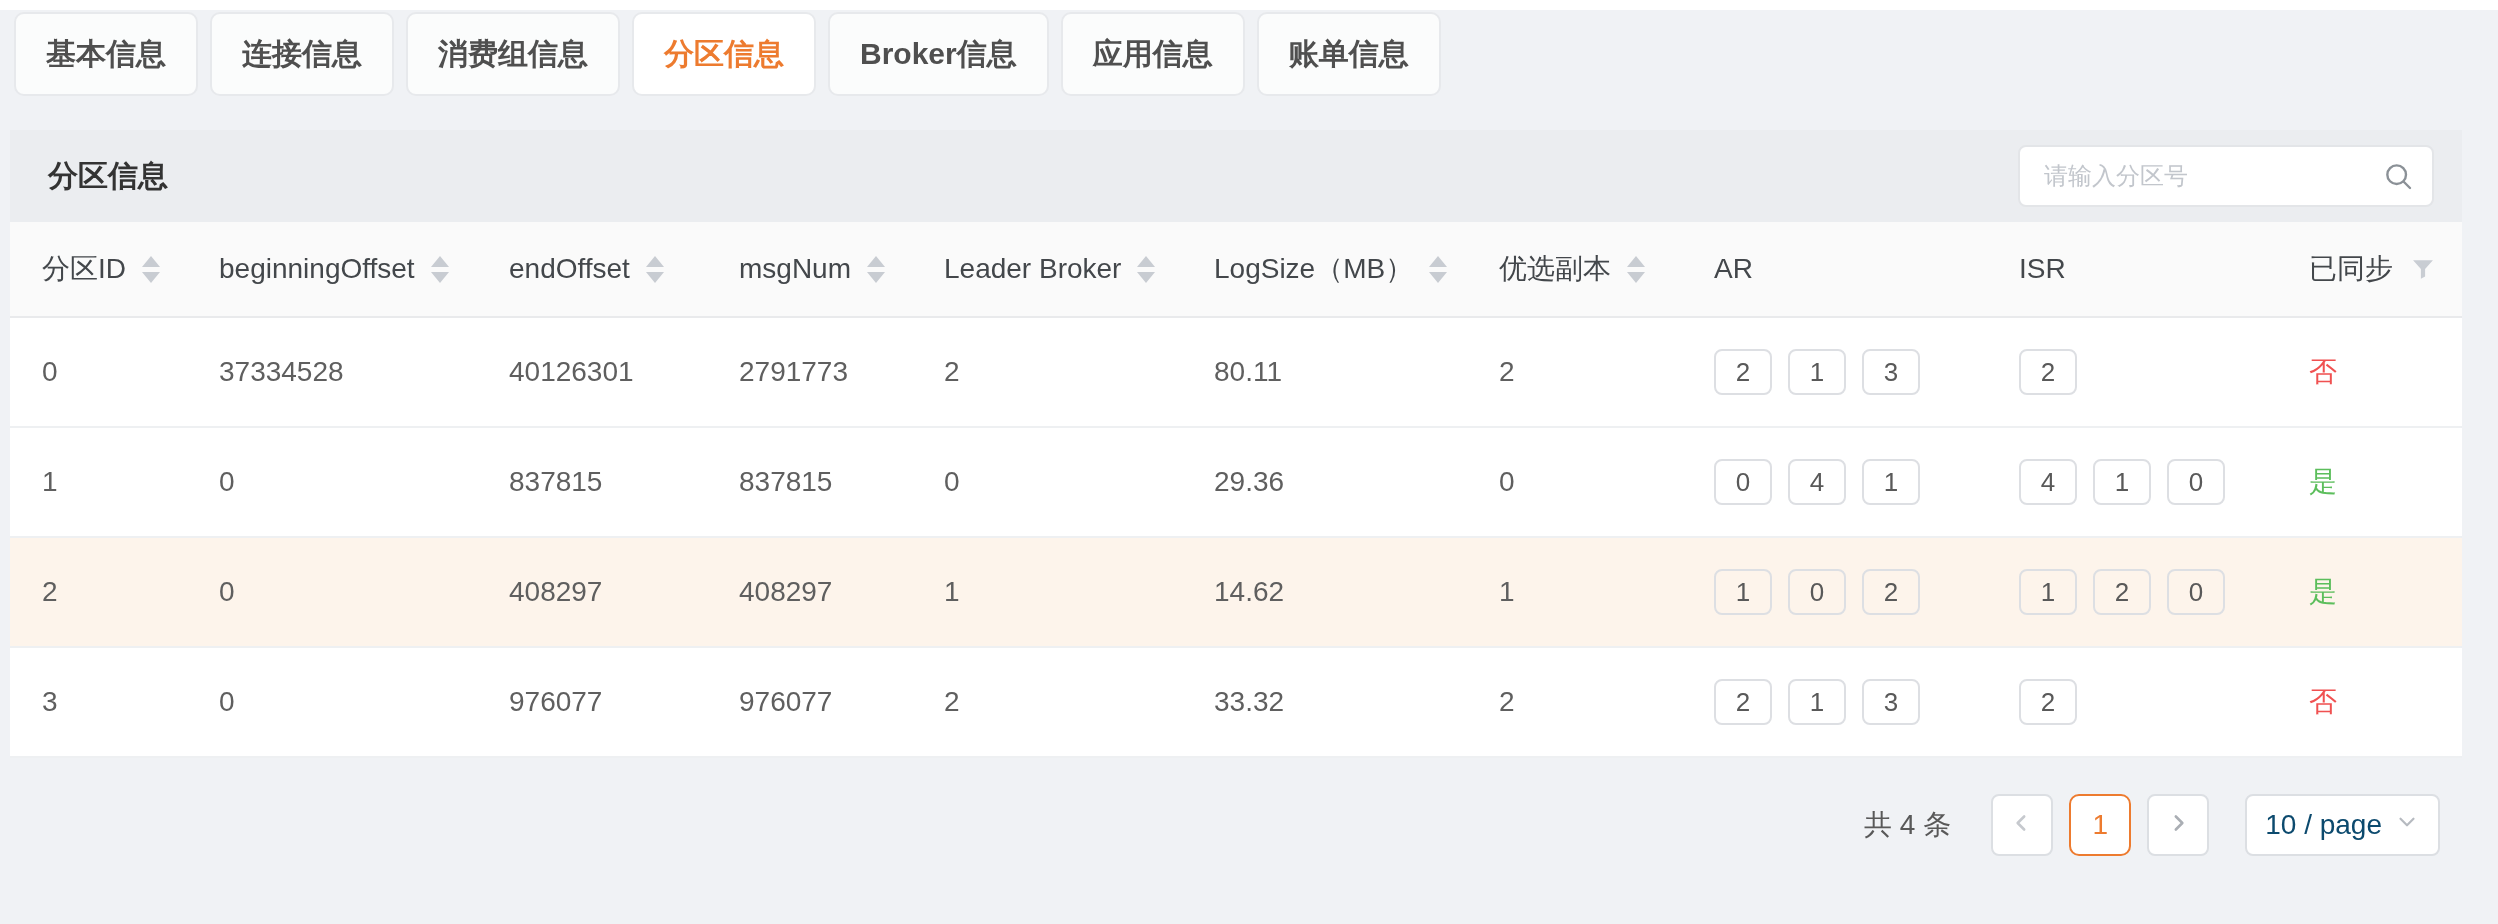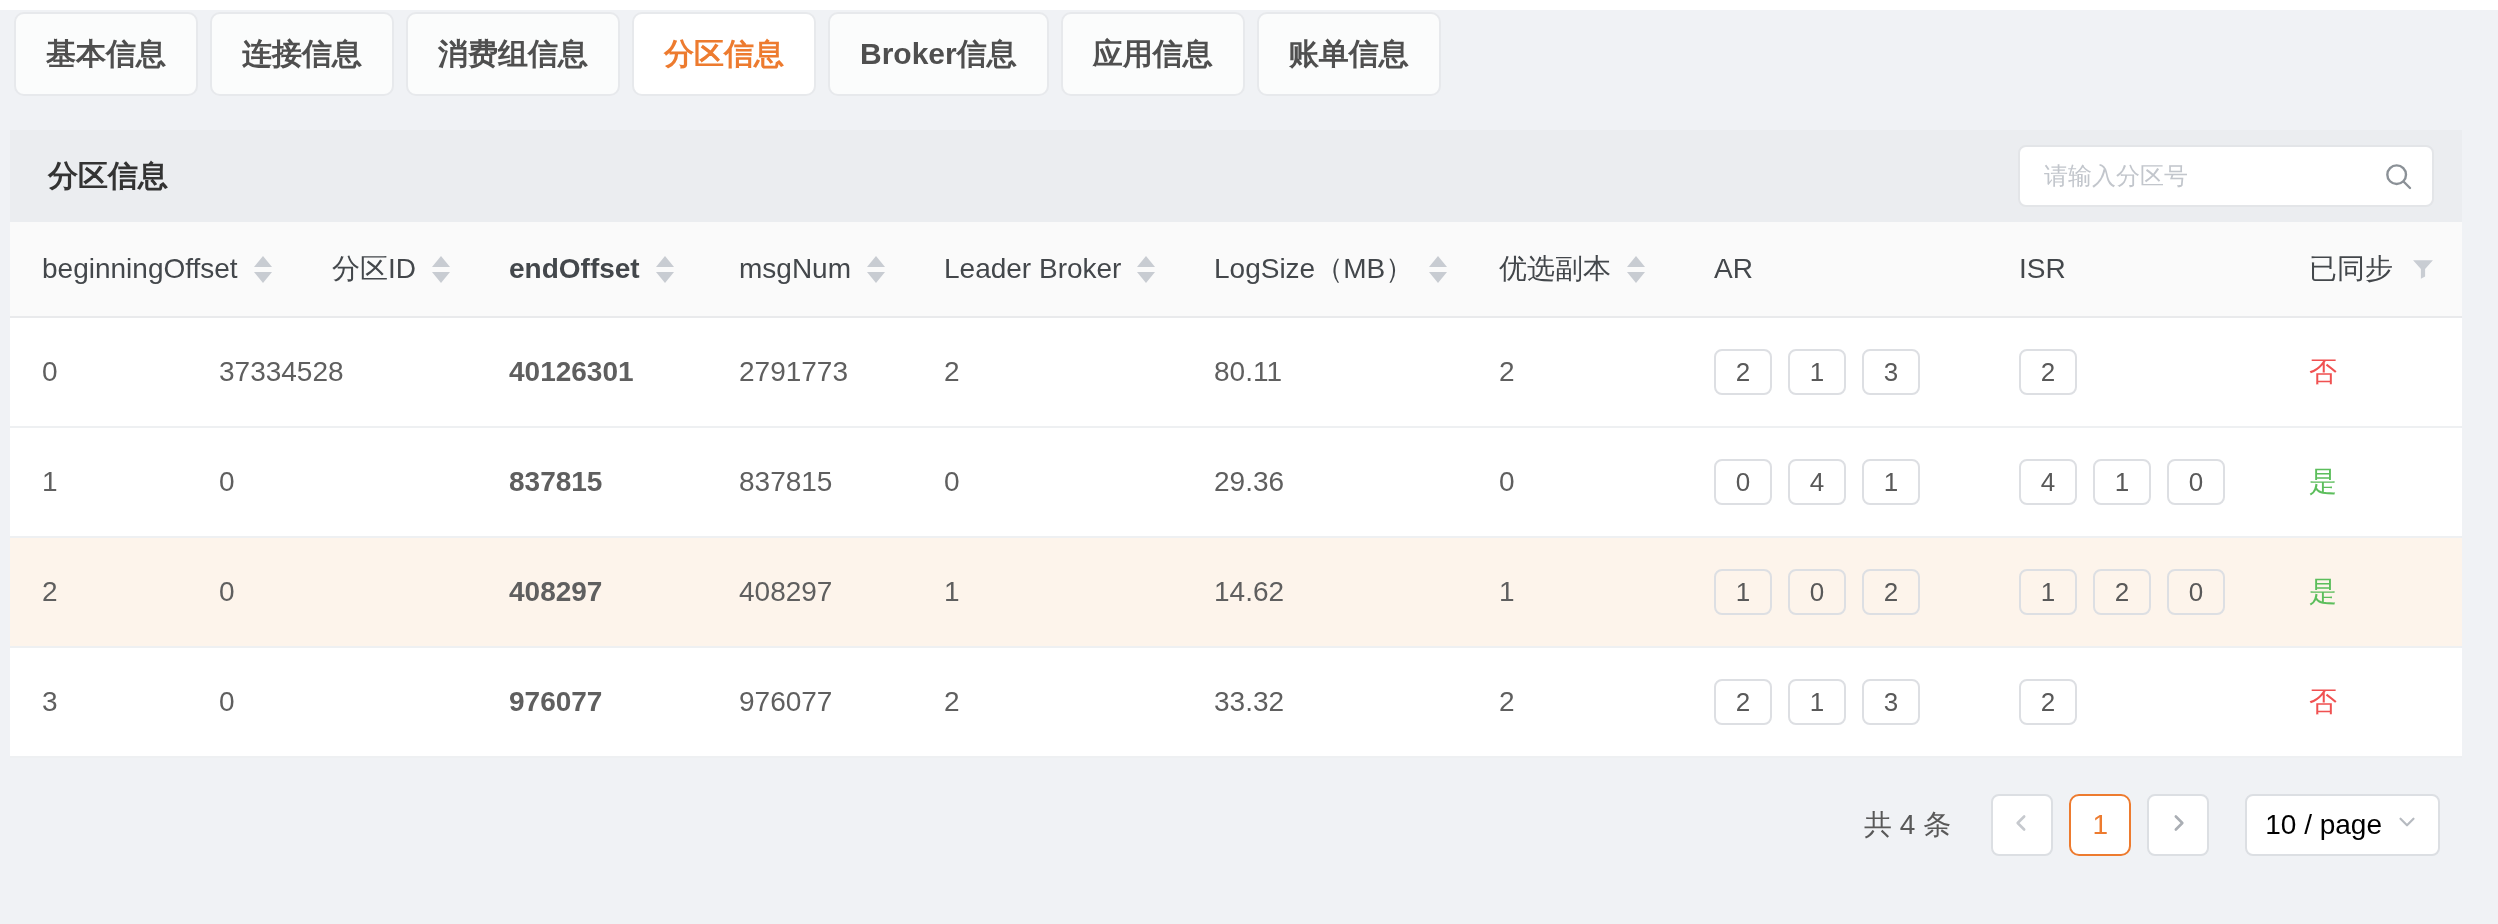--- a/index.html
+++ b/index.html
@@ -39,21 +39,21 @@
   }
   .search input::placeholder{color:#c2c6cc;}
   .search .sicon{display:flex;align-items:center;}
   
   .table{margin:0 36px 0 10px;background:#fff;}
   .thead{display:flex;height:96px;background:#fafafa;border-bottom:2px solid #e9eaec;}
   .th{display:flex;align-items:center;padding-left:32px;font-size:28px;color:#43474b;}
   .tr{display:flex;height:110px;border-bottom:2px solid #eef0f2;background:#fff;}
   .tr.hl{background:var(--hl);}
   .td{display:flex;align-items:center;padding-left:32px;font-size:28px;color:#5f5f5f;}
-  .col-0{width:177px;}.col-1{width:290px;}.col-2{width:230px;font-weight:bold;}.col-3{width:205px;}
+  .col-0{width:177px;}.col-1{width:290px;}.col-2{width:230px;}.col-3{width:205px;}
   .col-4{width:270px;}.col-5{width:285px;}.col-6{width:215px;}.col-7{width:305px;}
   .col-8{width:290px;}.col-9{width:185px;}
   .sorter{display:inline-flex;flex-direction:column;margin-left:16px;gap:5px;cursor:pointer;}
   .caret-up{width:0;height:0;border-left:9px solid transparent;border-right:9px solid transparent;border-bottom:11px solid #c8ccd2;}
   .caret-down{width:0;height:0;border-left:9px solid transparent;border-right:9px solid transparent;border-top:11px solid #c8ccd2;}
   .funnel{margin-left:16px;display:inline-flex;cursor:pointer;}
   .tag{
     min-width:58px;height:46px;border:2px solid #dddfe3;border-radius:8px;
     display:inline-flex;align-items:center;justify-content:center;
     font-size:26px;color:#595959;margin-right:16px;padding:0 10px;background:transparent;
@@ -63,21 +63,21 @@
   
   .footer{display:flex;justify-content:flex-end;align-items:center;margin:36px 58px 0 0;}
   .total{font-size:28px;color:#595959;margin-right:24px;}
   .pg-btn{
     width:62px;height:62px;border:2px solid #dcdfe3;border-radius:8px;background:#fff;
     display:flex;align-items:center;justify-content:center;margin-left:16px;cursor:pointer;
   }
   .pg-btn.page-active{border-color:var(--accent);color:var(--accent);font-size:28px;border-radius:10px;}
   .pg-select{
     height:62px;border:2px solid #dcdfe3;border-radius:8px;background:#fff;
-    display:flex;align-items:center;padding:0 18px;font-size:28px;color:#000000;
+    display:flex;align-items:center;padding:0 18px;font-size:28px;color:#0c4a6e;
     gap:12px;margin-left:36px;cursor:pointer;
   }
 </style>
 </head>
 <body>
 
 <div class="topstrip"></div>
 
 <div class="tabbar" id="tabbar">
     <div class="tab">
@@ -111,29 +111,29 @@
       <svg width="32" height="32" viewBox="0 0 24 24" fill="none" stroke="#8b9197" stroke-width="1.8" stroke-linecap="round">
         <circle cx="11" cy="11" r="7"></circle>
           <line x1="16.3" y1="16.3" x2="21" y2="21"></line>
       </svg>
     </span>
   </div>
 </div>
 
 <div class="table">
   <div class="thead" id="thead">
+      <div class="th col-0">
+        <span>分区ID</span>
+        <span class="sorter">
+          <span class="caret-up"></span>
+          <span class="caret-down"></span>
+        </span>
+      </div>
       <div class="th col-1">
         <span>beginningOffset</span>
-        <span class="sorter">
-          <span class="caret-up"></span>
-          <span class="caret-down"></span>
-        </span>
-      </div>
-      <div class="th col-0">
-        <span>分区ID</span>
         <span class="sorter">
           <span class="caret-up"></span>
           <span class="caret-down"></span>
         </span>
       </div>
       <div class="th col-2">
         <span>endOffset</span>
         <span class="sorter">
           <span class="caret-up"></span>
           <span class="caret-down"></span>

